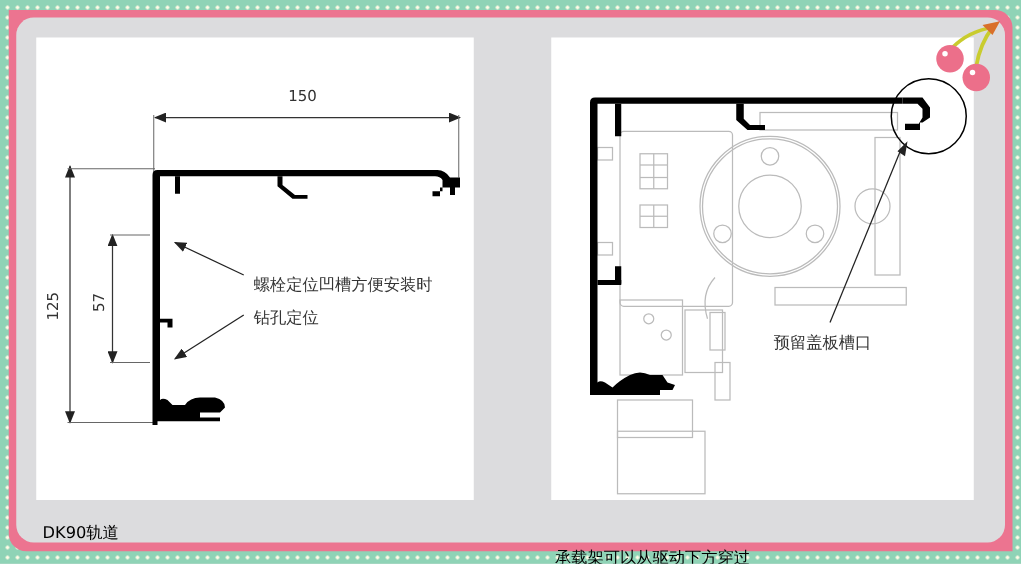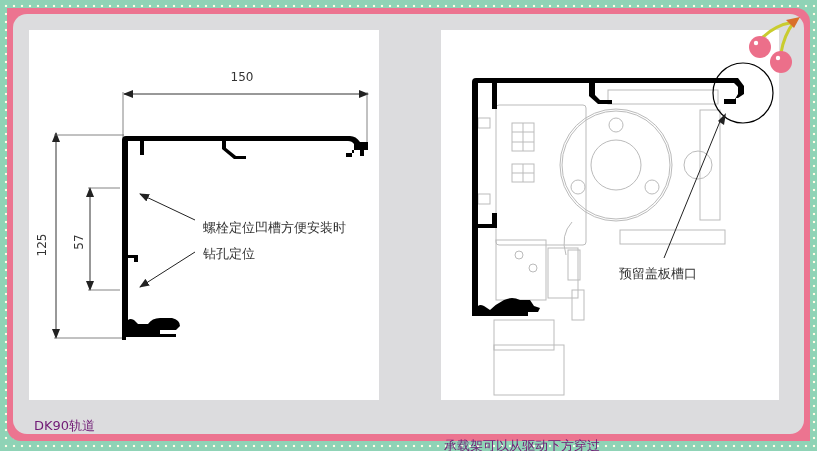--- a/index.html
+++ b/index.html
@@ -8,21 +8,21 @@
     background-image:radial-gradient(circle,#fffbe6 1.2px,transparent 1.6px);
     background-size:8px 8px;background-position:2px 2px;
     font-family:"DejaVu Sans","Liberation Sans",sans-serif;}
   .frame{position:absolute;left:7px;top:8px;width:803px;height:433px;
     background:#ec7490;border-radius:0 14px 0 14px;}
   .inner{position:absolute;left:13px;top:14px;width:791px;height:420px;
     background:#dcdcde;border-radius:14px;}
   .panel{position:absolute;background:#fff;}
   .p-left{left:29px;top:30px;width:350px;height:370px;}
   .p-right{left:441px;top:30px;width:338px;height:370px;}
-  .caption{position:absolute;font-size:13px;color:#701a75;white-space:nowrap;}
+  .caption{position:absolute;font-size:13px;color:#000000;white-space:nowrap;}
   .cap-left{left:34px;top:417px;}
   .cap-right{left:444px;top:437px;}
   svg{position:absolute;left:0;top:0;}
   .lbl{font-family:"DejaVu Sans",sans-serif;fill:#333;}
 </style>
 </head>
 <body>
 
 <div class="frame"></div>
 <div class="inner"></div>

